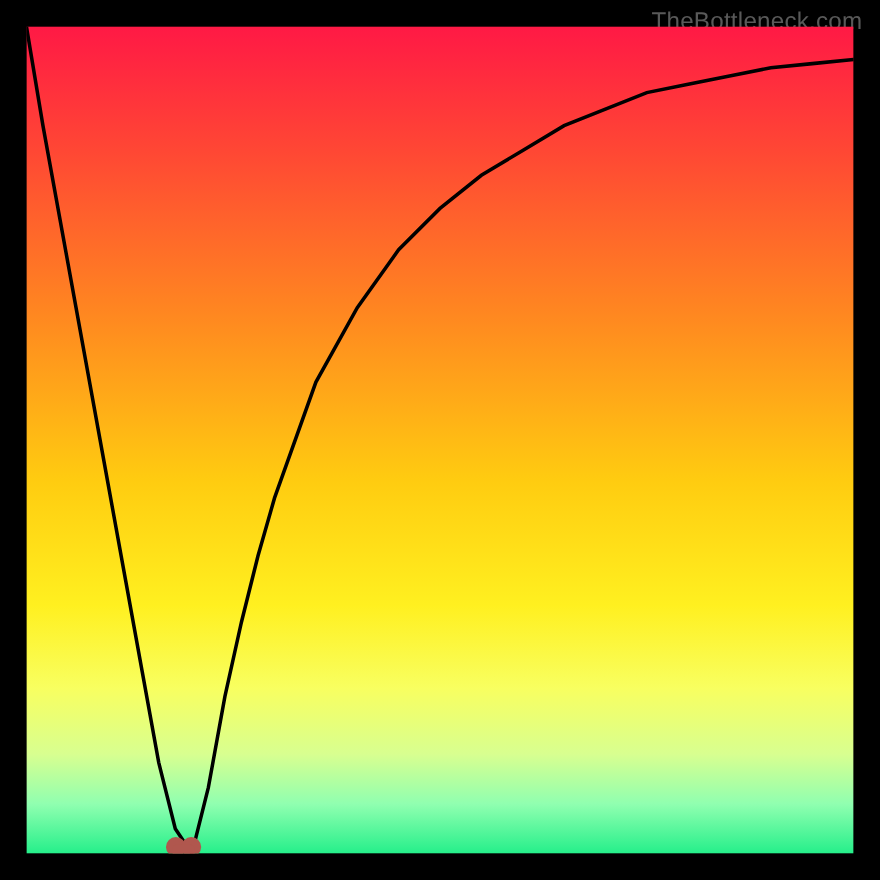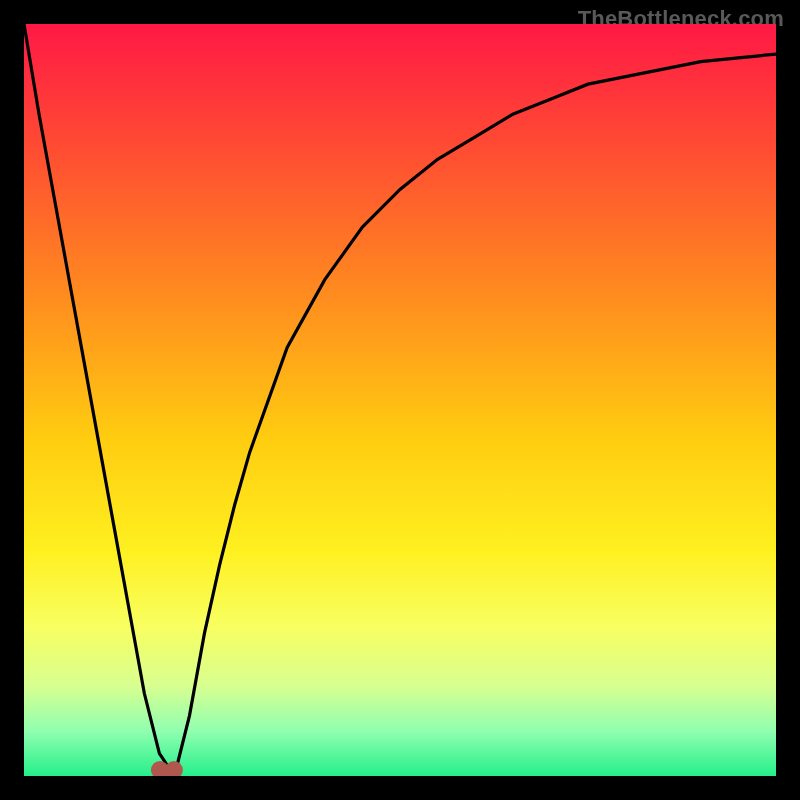--- a/index.html
+++ b/index.html
@@ -24,21 +24,21 @@
     width: 752px;
     height: 752px;
   }
   .watermark {
     position: absolute;
     top: 6px;
     right: 16px;
     color: #595959;
     font-size: 22px;
     letter-spacing: 0.2px;
-    font-weight: 700;
+    font-weight: 400;
     user-select: none;
     pointer-events: none;
     text-align: center;
   }
 </style>
 </head>
 <body>
 
 <div class="stage">
 

